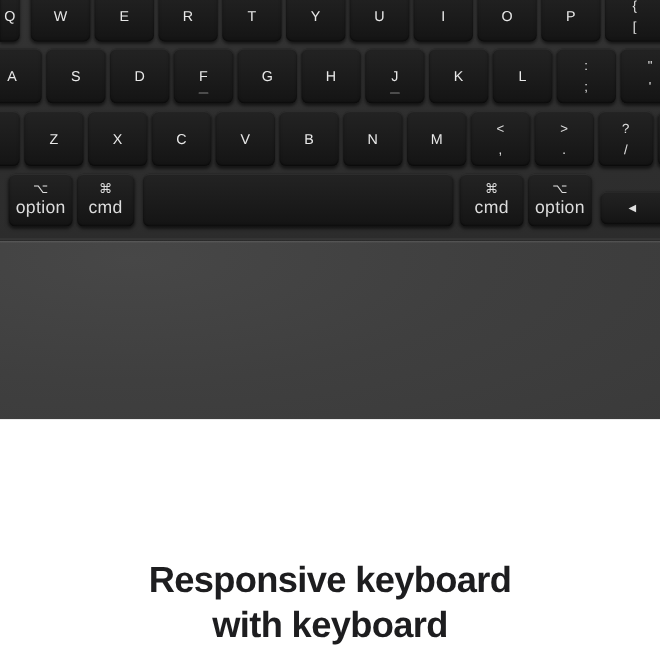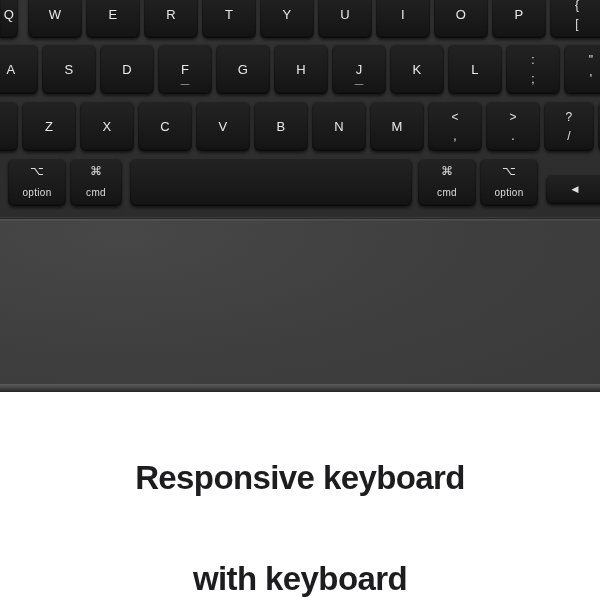--- a/index.html
+++ b/index.html
@@ -125,21 +125,21 @@
 
   
   .key.mod {
     flex-direction: column;
     justify-content: space-between;
     align-items: center;
     padding: 7px 0 8px;
     box-sizing: border-box;
   }
   .key.mod .glyph { font-size: 12px; line-height: 1; color: #dcdcdc; }
-  .key.mod .word  { font-size: 10px; line-height: 1; color: #dcdcdc; letter-spacing: .3px; }
+  .key.mod .word  { font-size: 16px; line-height: 1; color: #dcdcdc; letter-spacing: .3px; }
 
   
   .key .bump {
     position: absolute;
     bottom: 9px;
     left: 50%;
     transform: translateX(-50%);
     width: 9px;
     height: 1.5px;
     border-radius: 1px;
@@ -154,27 +154,27 @@
   }
 
   
   .key.clip-left  { border-top-left-radius: 0; border-bottom-left-radius: 0; }
   .key.clip-right { border-top-right-radius: 0; border-bottom-right-radius: 0; }
 
   
   .caption {
     position: absolute;
     left: 0;
-    top: 392px;
+    top: 381px;
     width: 600px;
     height: 208px;
     display: flex;
     flex-direction: column;
     align-items: center;
-    justify-content: space-between;
+    justify-content: flex-end;
     padding-top: 66px;
     box-sizing: border-box;
     background: #ffffff;
   }
   .caption-line {
     font-size: 33px;
     font-weight: bold;
     color: #1d1d1f;
     line-height: 1.24;
     letter-spacing: -0.6px;

